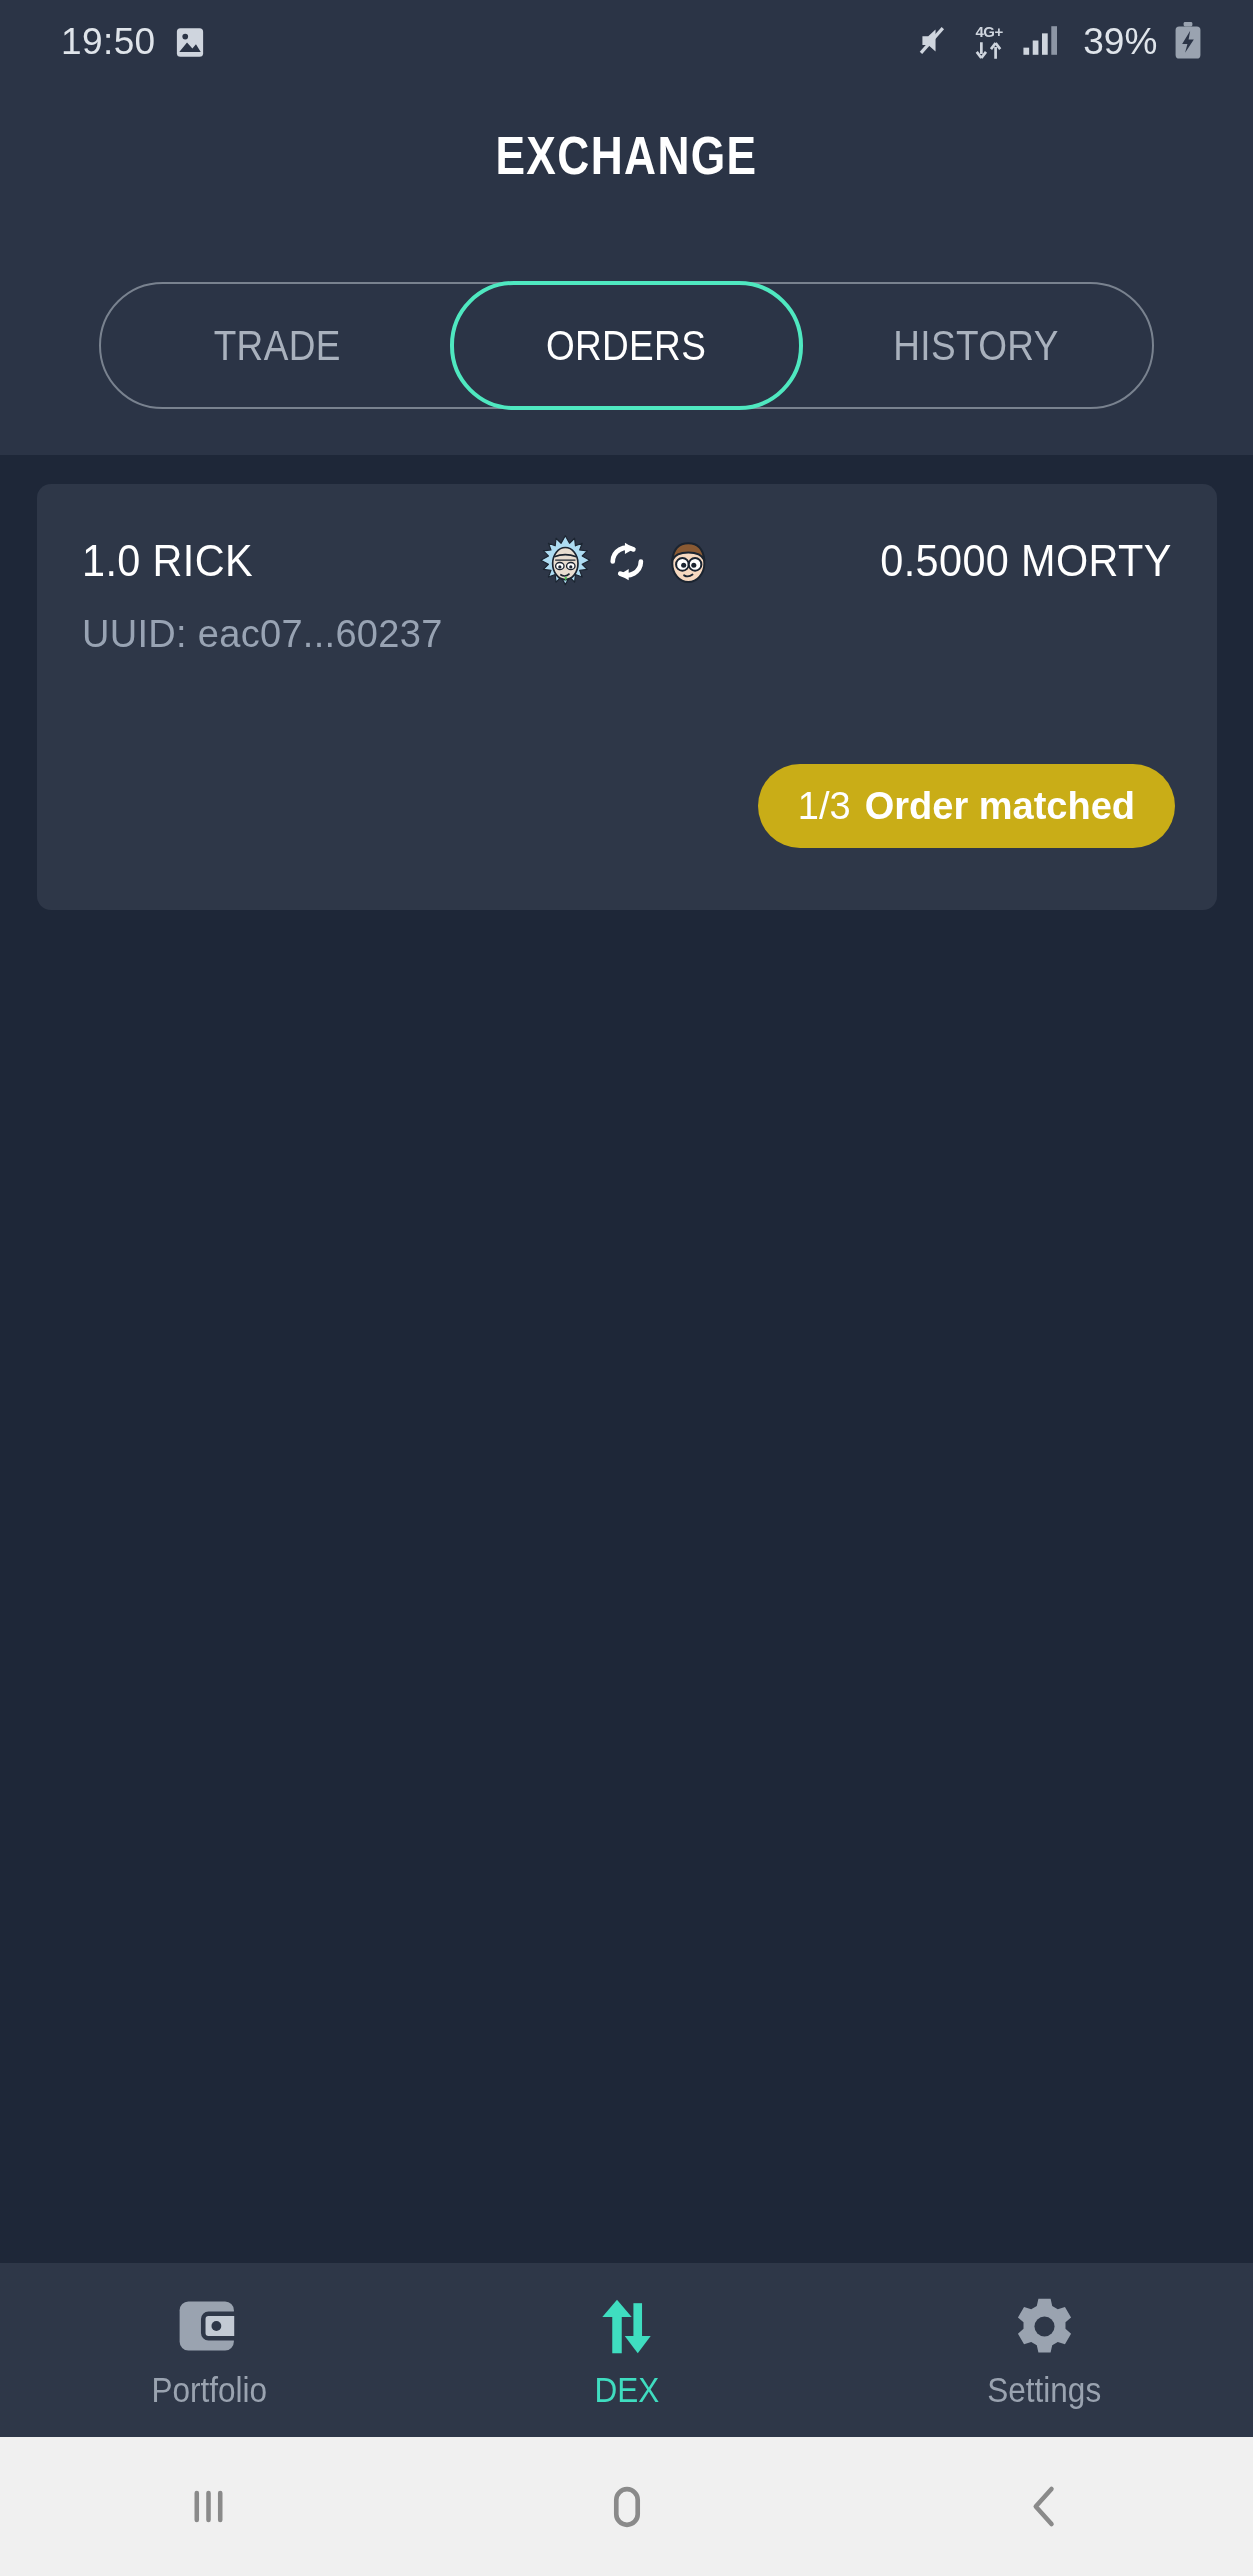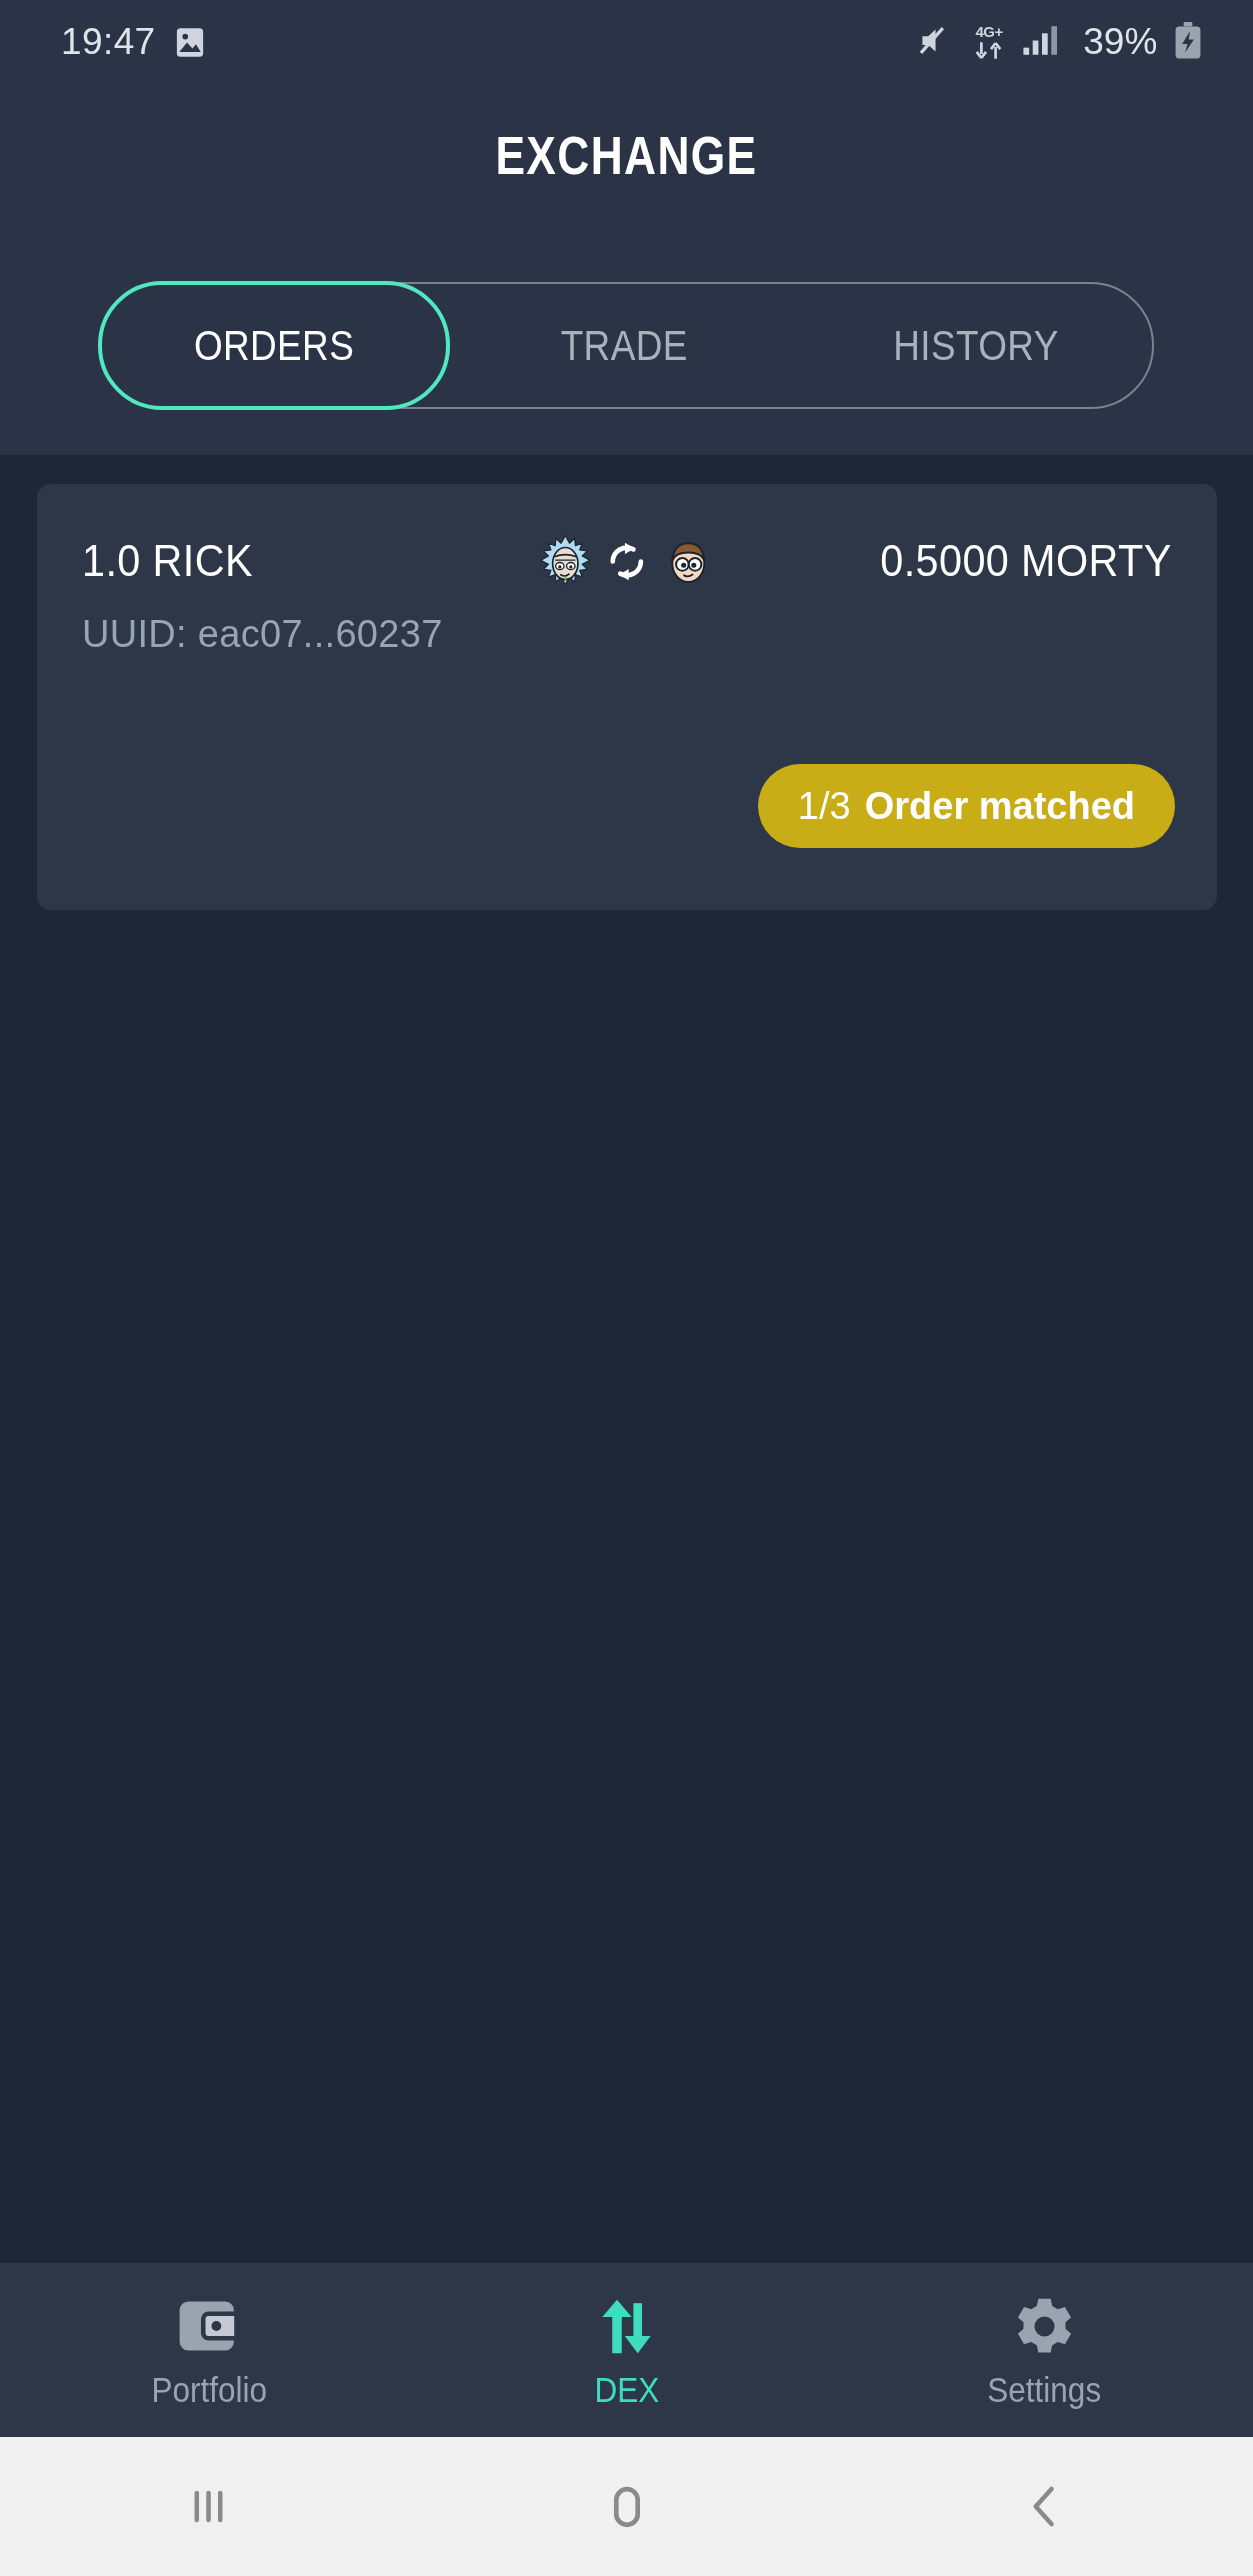--- a/index.html
+++ b/index.html
@@ -249,21 +249,21 @@
     display: flex;
     align-items: center;
     justify-content: center;
   }
 </style>
 </head>
 <body>
 
 <div class="status-bar">
   <div class="status-left">
-    <div class="status-time">19:47</div>
+    <div class="status-time">19:50</div>
     <div class="gallery-icon">
       <svg width="30" height="31" viewBox="0 0 24 26">
           <rect x="1" y="1" width="22" height="24" rx="3" fill="#cfd5de"></rect>
           <circle cx="8" cy="8" r="2.4" fill="#2b3446"></circle>
           <path d="M3 21 L9.5 13 L14 18 L17 14.5 L21 21 Z" fill="#2b3446"></path>
         </svg>
     </div>
   </div>
   <div class="status-right">
     <div>
@@ -295,25 +295,25 @@
           <path d="M11.5 6 L6 15 h3.6 l-1.6 6 L14 12 h-3.6 Z" fill="#2b3446"></path>
         </svg>
     </div>
   </div>
 </div>
 
 <div class="header">
   <div class="app-title">EXCHANGE</div>
 
   <div class="tab-bar">
+    <div class="tab">
+        <span>TRADE</span>
+      </div>
     <div class="tab active">
         <span>ORDERS</span>
-      </div>
-    <div class="tab">
-        <span>TRADE</span>
       </div>
     <div class="tab">
         <span>HISTORY</span>
       </div>
   </div>
 </div>
 
 <div class="order-card">
 
   <div class="order-top-row">

